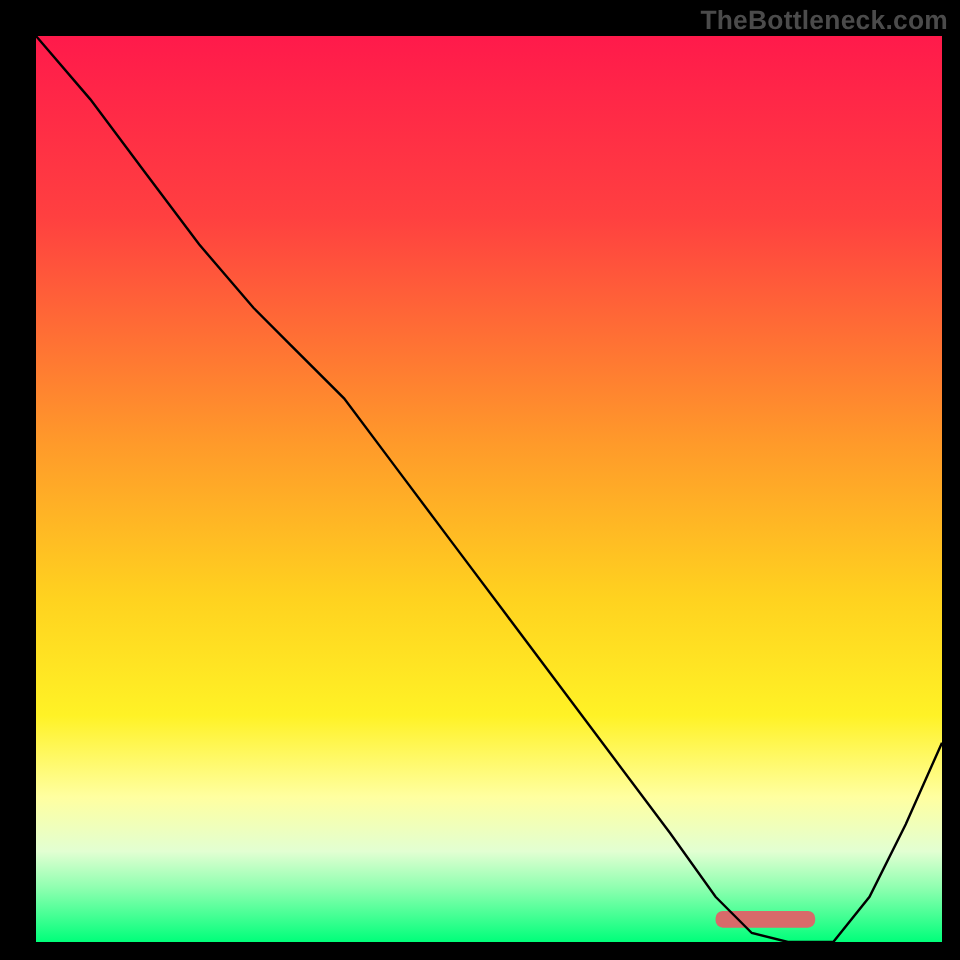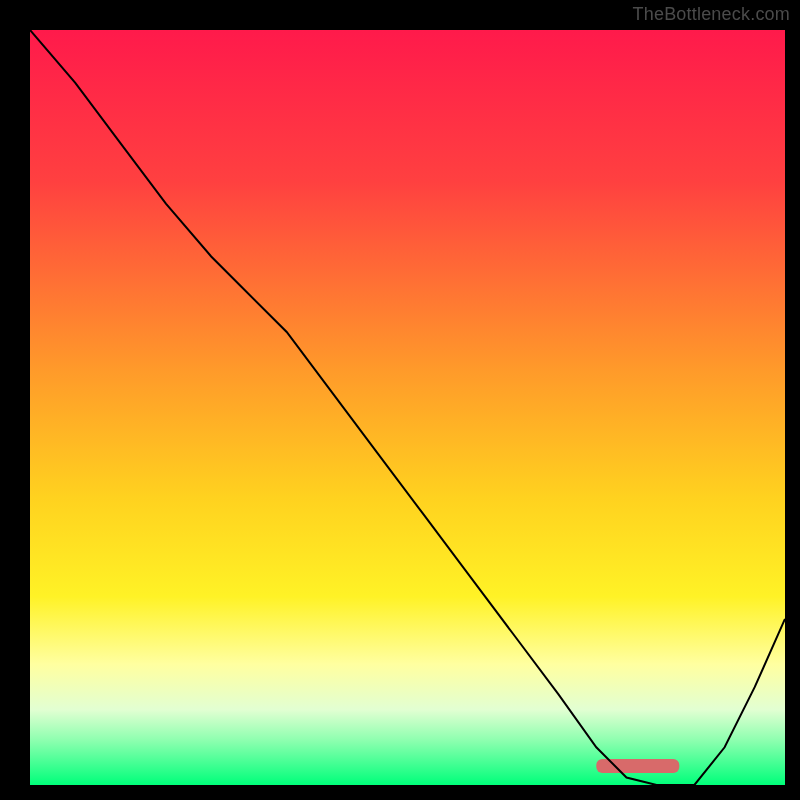--- a/index.html
+++ b/index.html
@@ -14,22 +14,22 @@
   .frame {
     position: relative;
     width: 800px;
     height: 800px;
   }
   .watermark {
     position: absolute;
     top: 4px;
     right: 10px;
     color: #4b4b4b;
-    font-size: 18px;
-    font-weight: normal;
+    font-size: 22px;
+    font-weight: bold;
     letter-spacing: 0.2px;
     z-index: 5;
   }
   .plot-area {
     position: absolute;
     left: 30px;
     top: 30px;
     width: 755px;
     height: 755px;
     background: #000;

